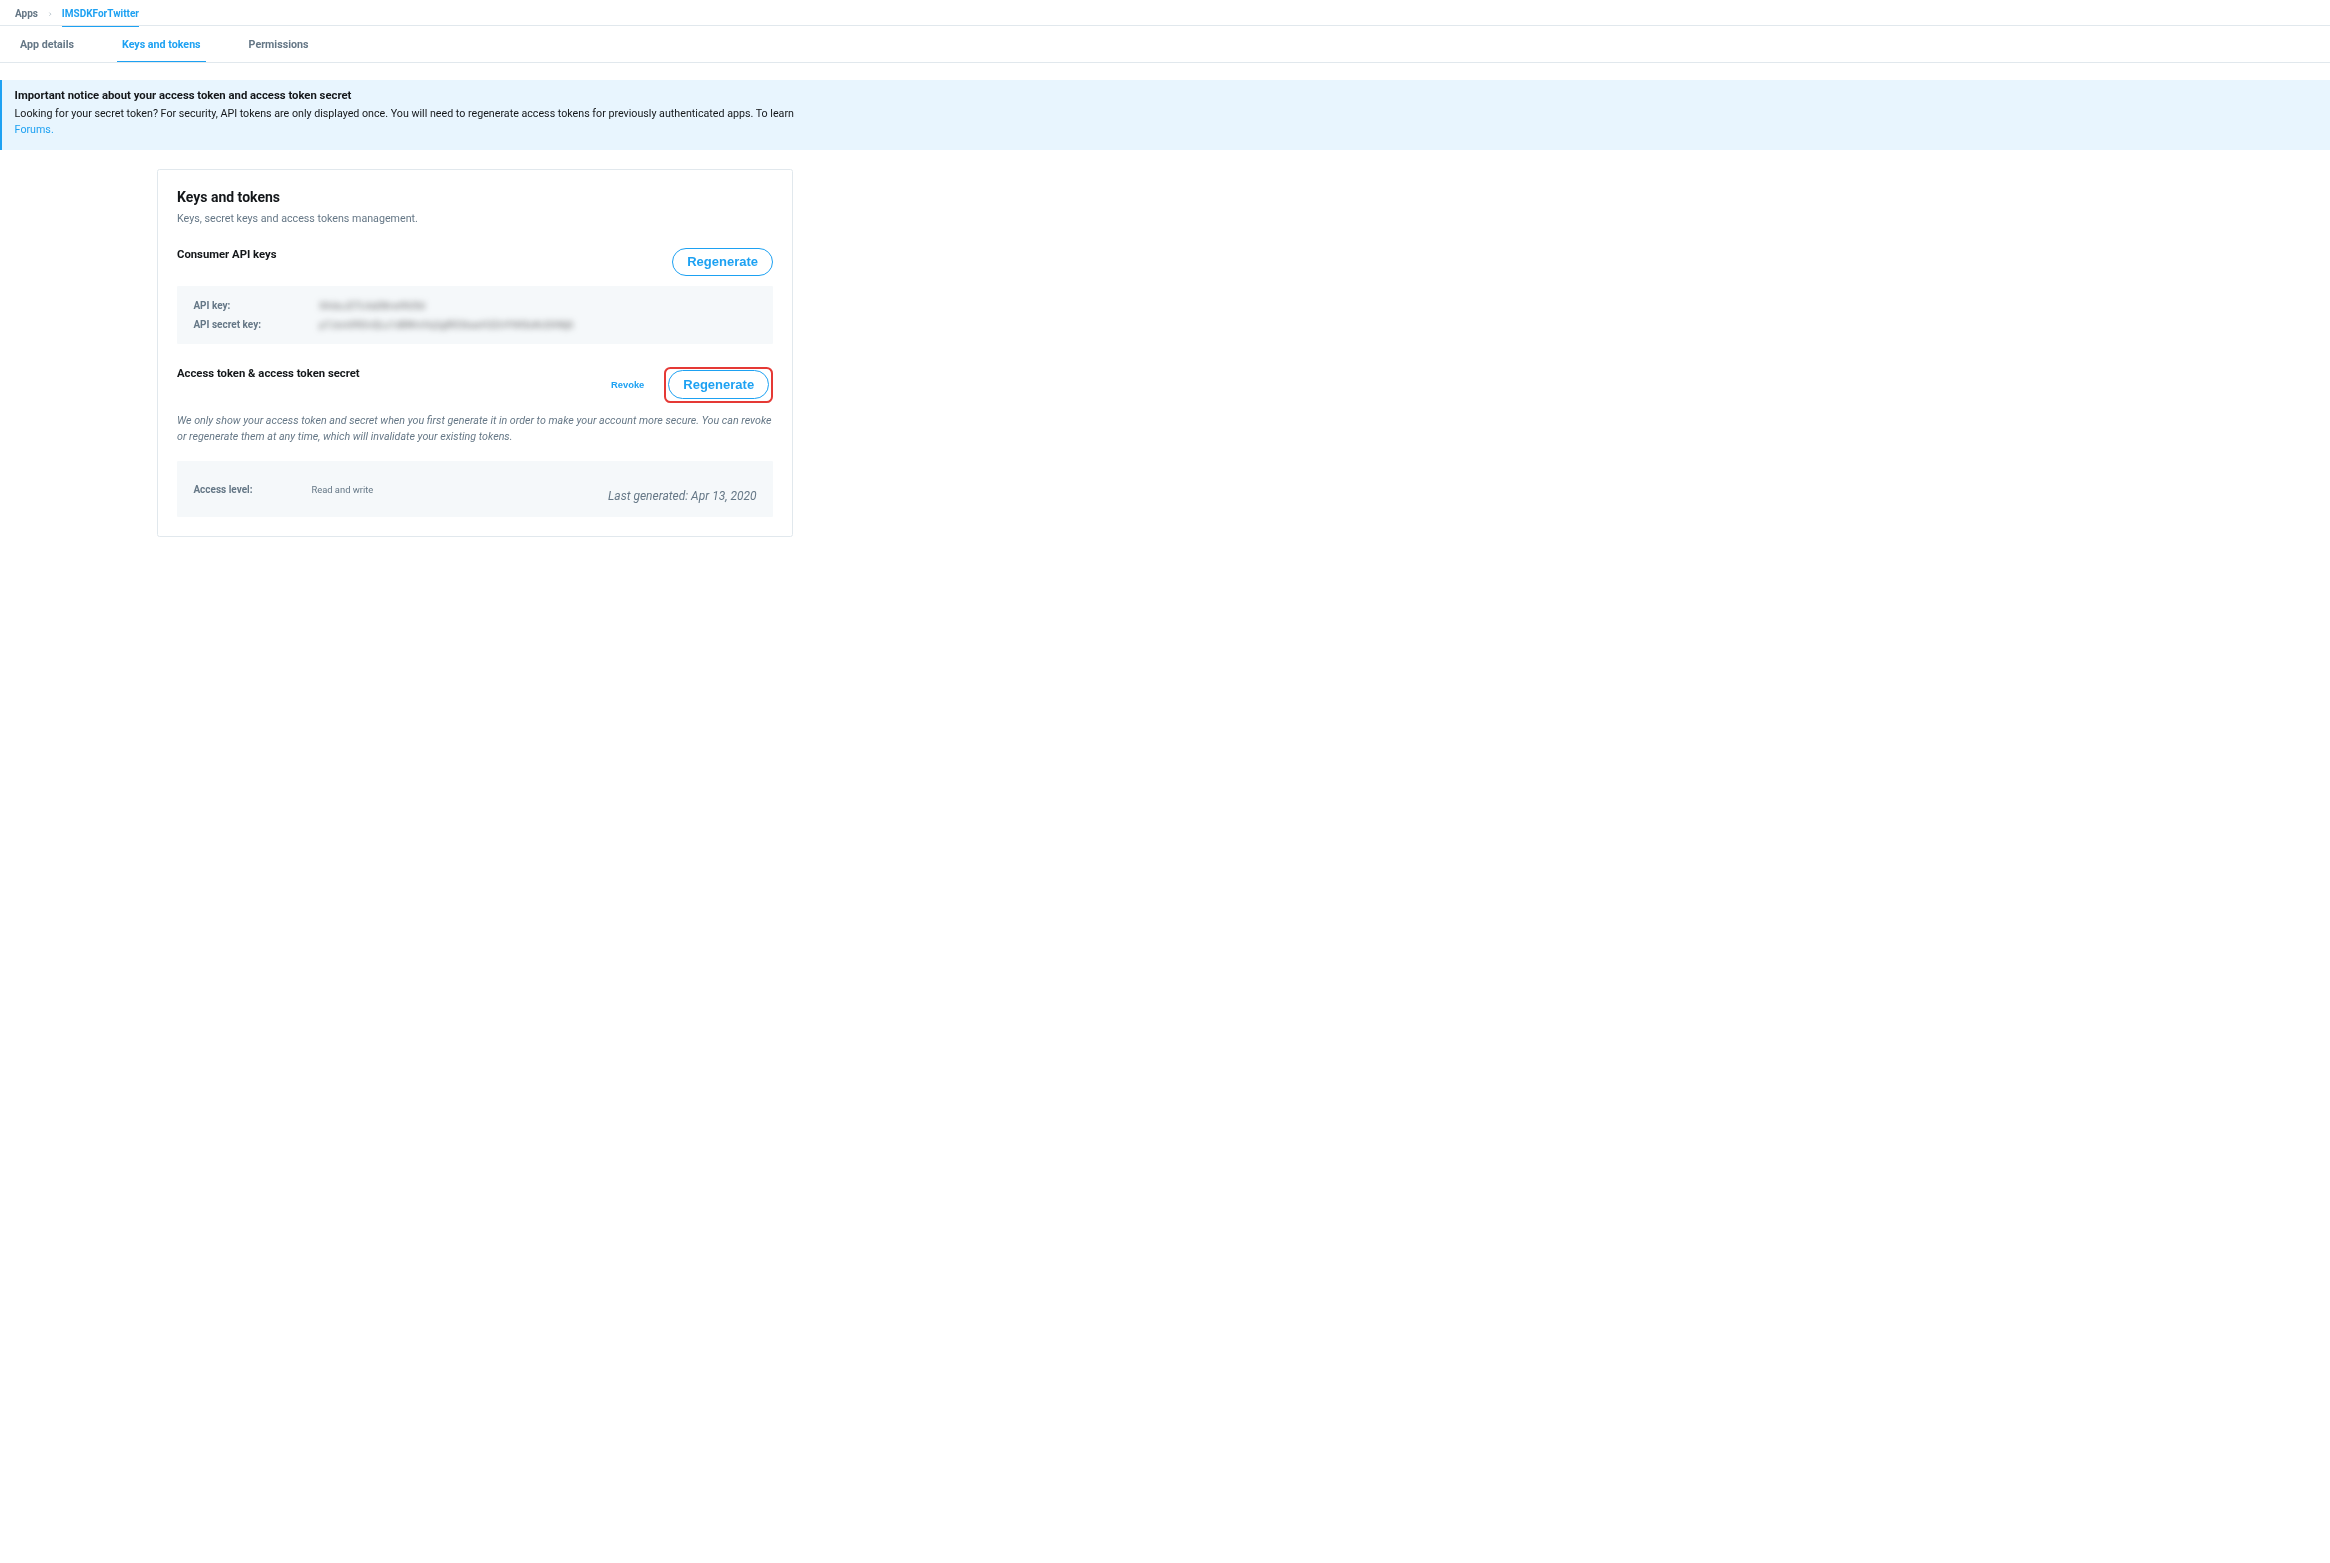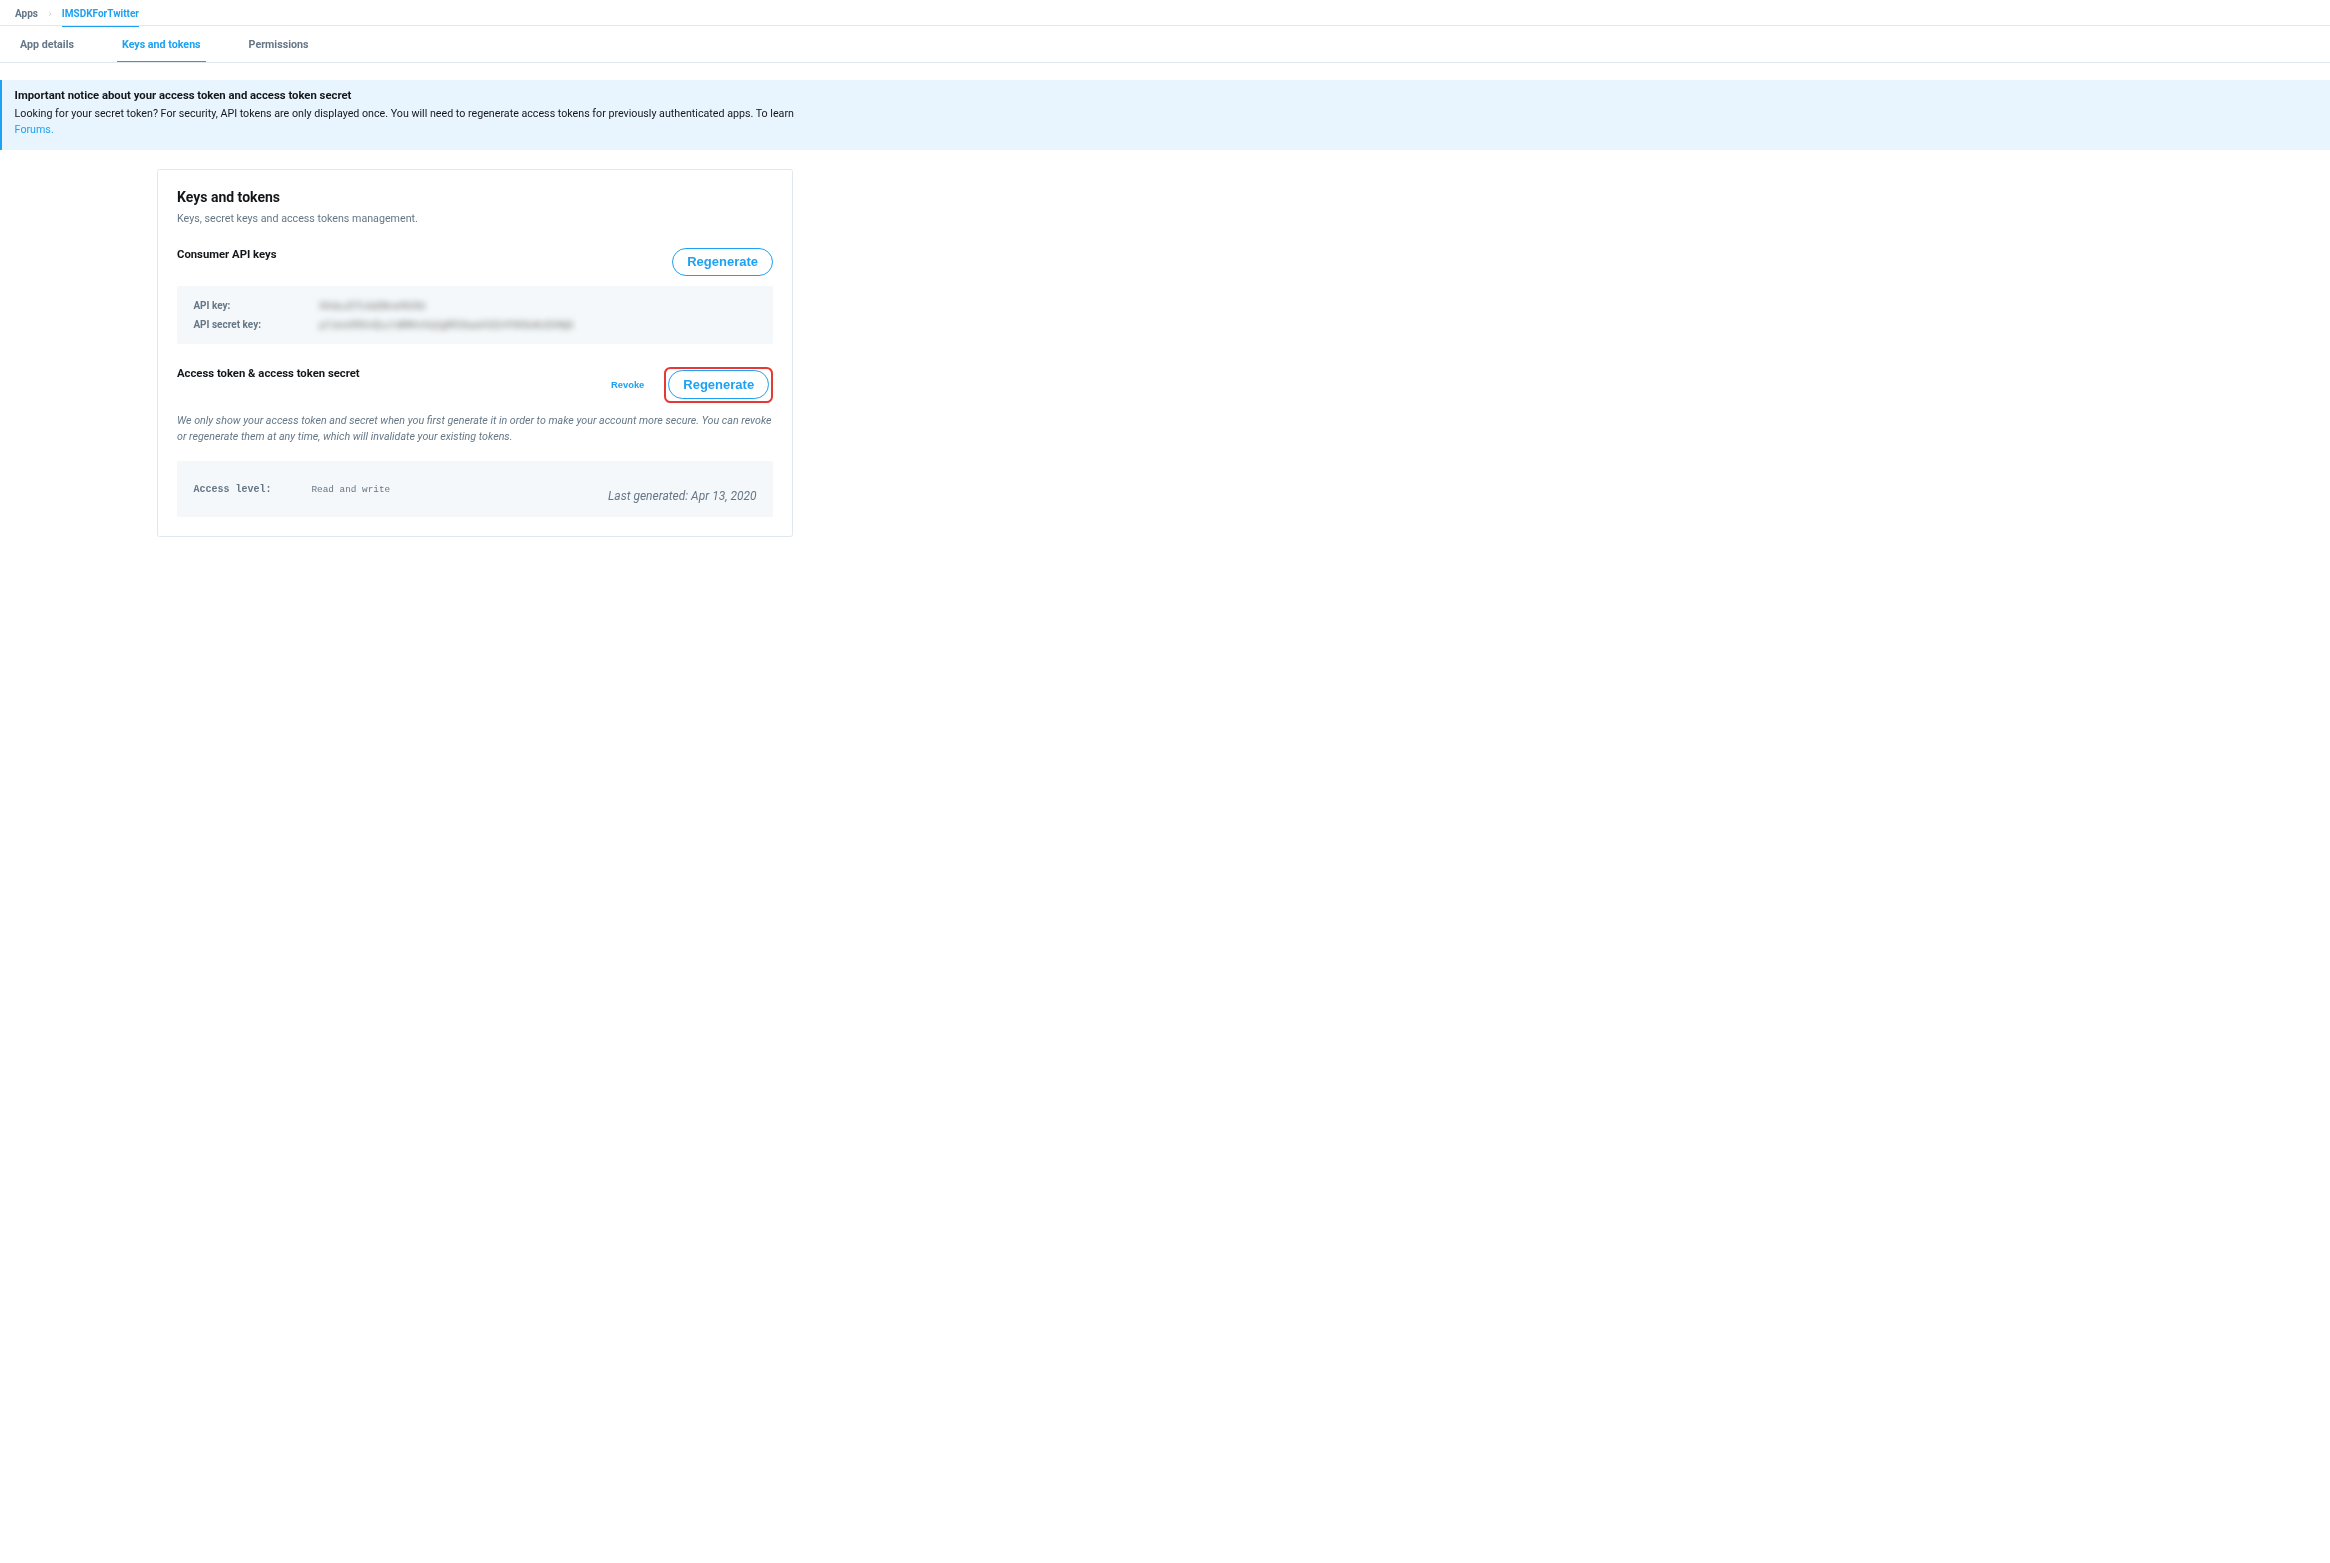--- a/index.html
+++ b/index.html
@@ -186,21 +186,20 @@
       border: 2.5px solid #e53935;
       border-radius: 6.3px;
       padding: 5px 6.3px;
       display: inline-block;
       margin-left: -3.8px;
     }
     .token-row {
       display: flex;
       align-items: center;
       margin-bottom: 6.3px;
-      font-family: Liberation Mono, monospace;
     }
     .token-row:last-child { margin-bottom: 0; }
     .token-label {
       width: 118px;
       min-width: 118px;
       font-weight: 700;
       color: #657786;
       font-size: 10px;
     }
     .token-val {

